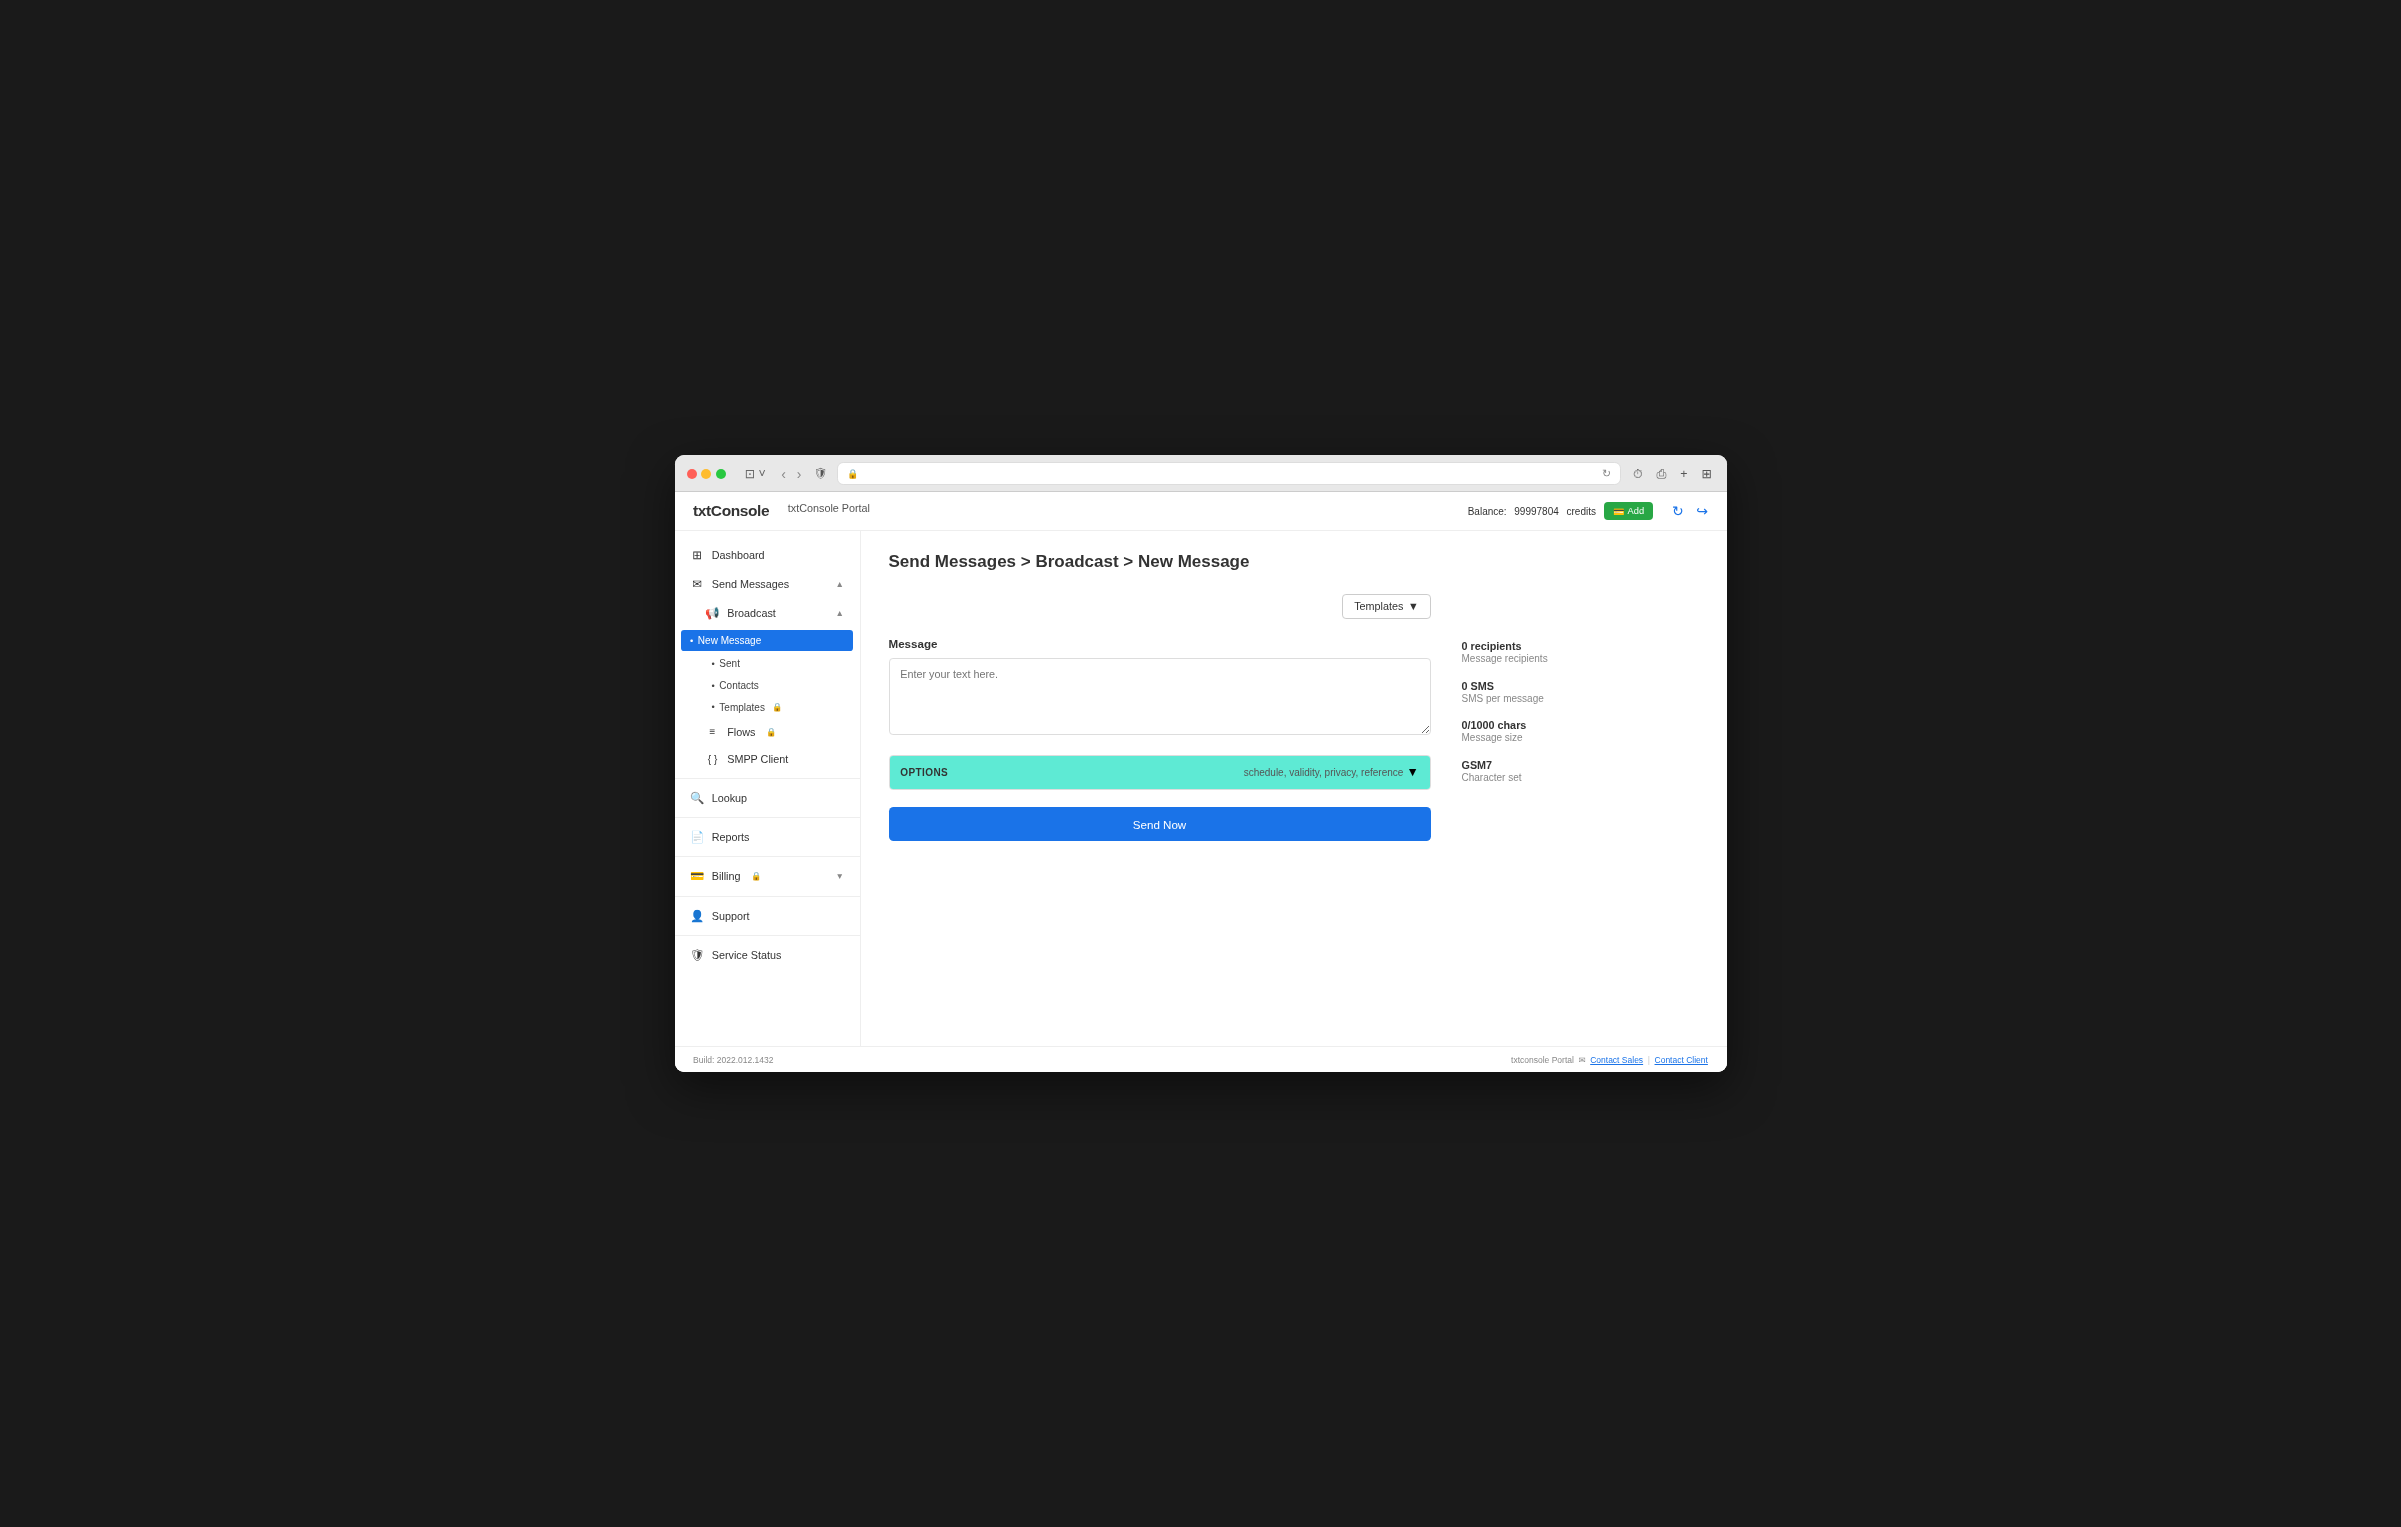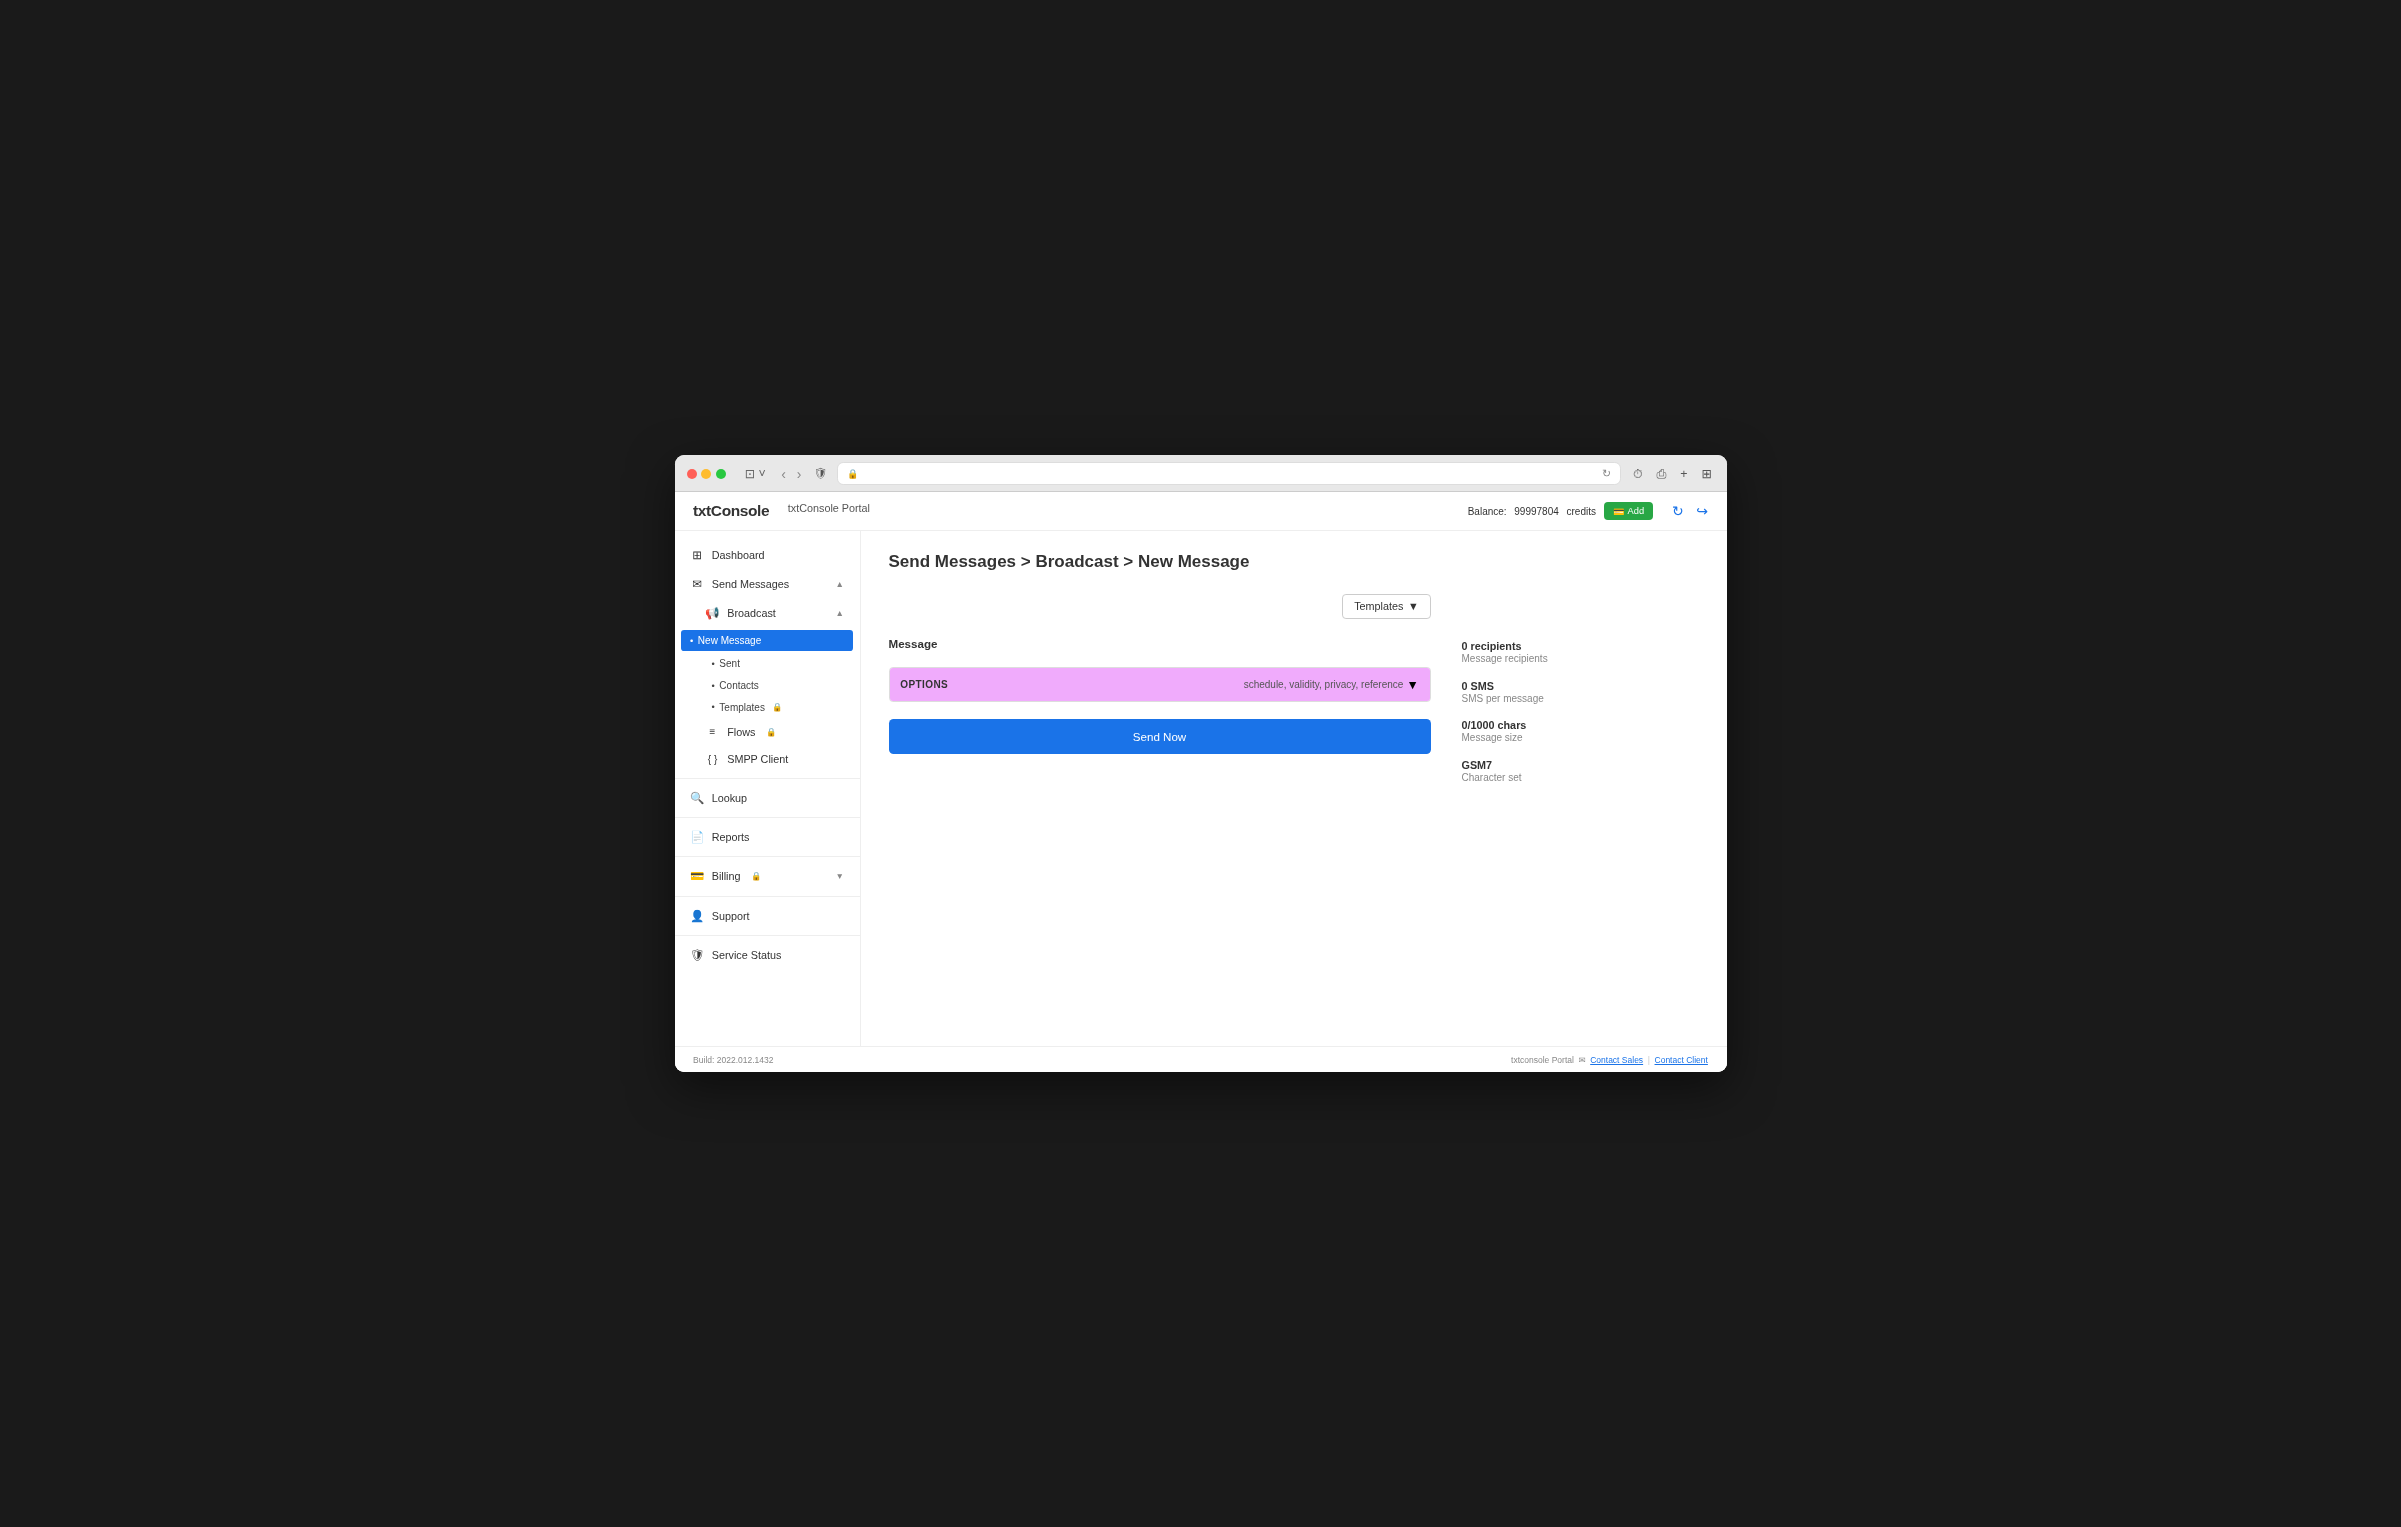--- a/index.html
+++ b/index.html
@@ -360,21 +360,21 @@
       border-radius: 3.9px;
       overflow: hidden;
       margin-bottom: 17px;
     }
 
     .options-header {
       display: flex;
       align-items: center;
       justify-content: space-between;
       padding: 9.3px 10.8px;
-      background: #f0abfc;
+      background: #5eead4;
       cursor: pointer;
     }
 
     .options-label {
       font-size: 10px;
       font-weight: 600;
       color: #333;
       letter-spacing: 0.4px;
     }
 
@@ -624,20 +624,21 @@
                 <span>Templates</span>
                 <span>▼</span>
               </div>
             </div>
 
             
 
             
             <div class="field-group">
               <div class="field-label">Message</div>
+              <textarea class="message-textarea" placeholder="Enter your text here." style=""></textarea>
             </div>
 
             
             <div class="options-section">
               <div class="options-header">
                 <span class="options-label">OPTIONS</span>
                 <div class="options-dropdown">
                   <span class="options-value">schedule, validity, privacy, reference</span>
                   <span>▼</span>
                 </div>

